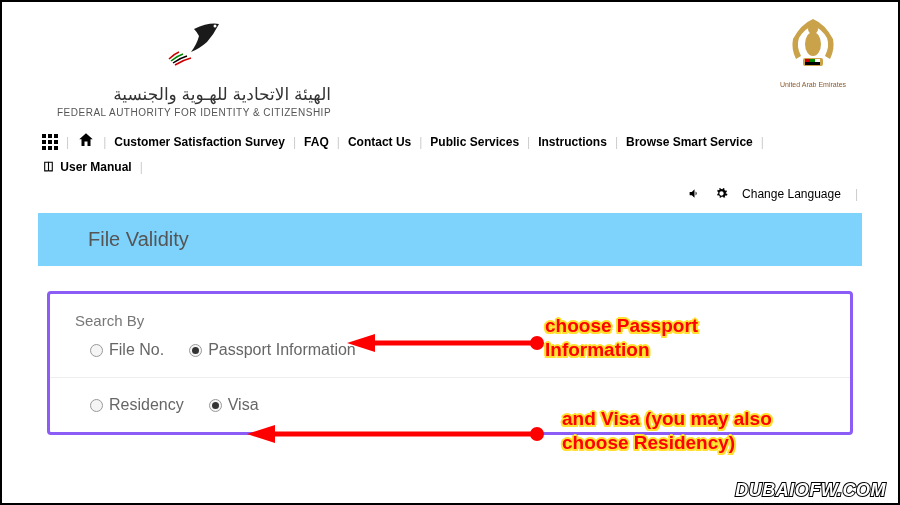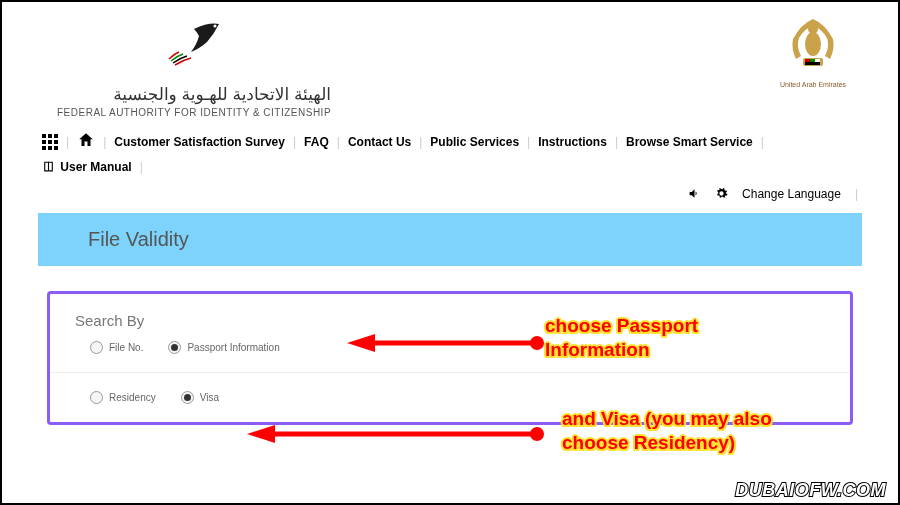--- a/index.html
+++ b/index.html
@@ -126,21 +126,21 @@
     .radio-row {
       display: flex;
       gap: 25px;
       align-items: center;
       padding-left: 15px;
     }
     .radio-option {
       display: flex;
       align-items: center;
       gap: 6px;
-      font-size: 10px;
+      font-size: 16px;
       color: #666;
       cursor: pointer;
     }
     .radio {
       width: 13px;
       height: 13px;
       border: 1px solid #999;
       border-radius: 50%;
       display: inline-block;
       position: relative;

